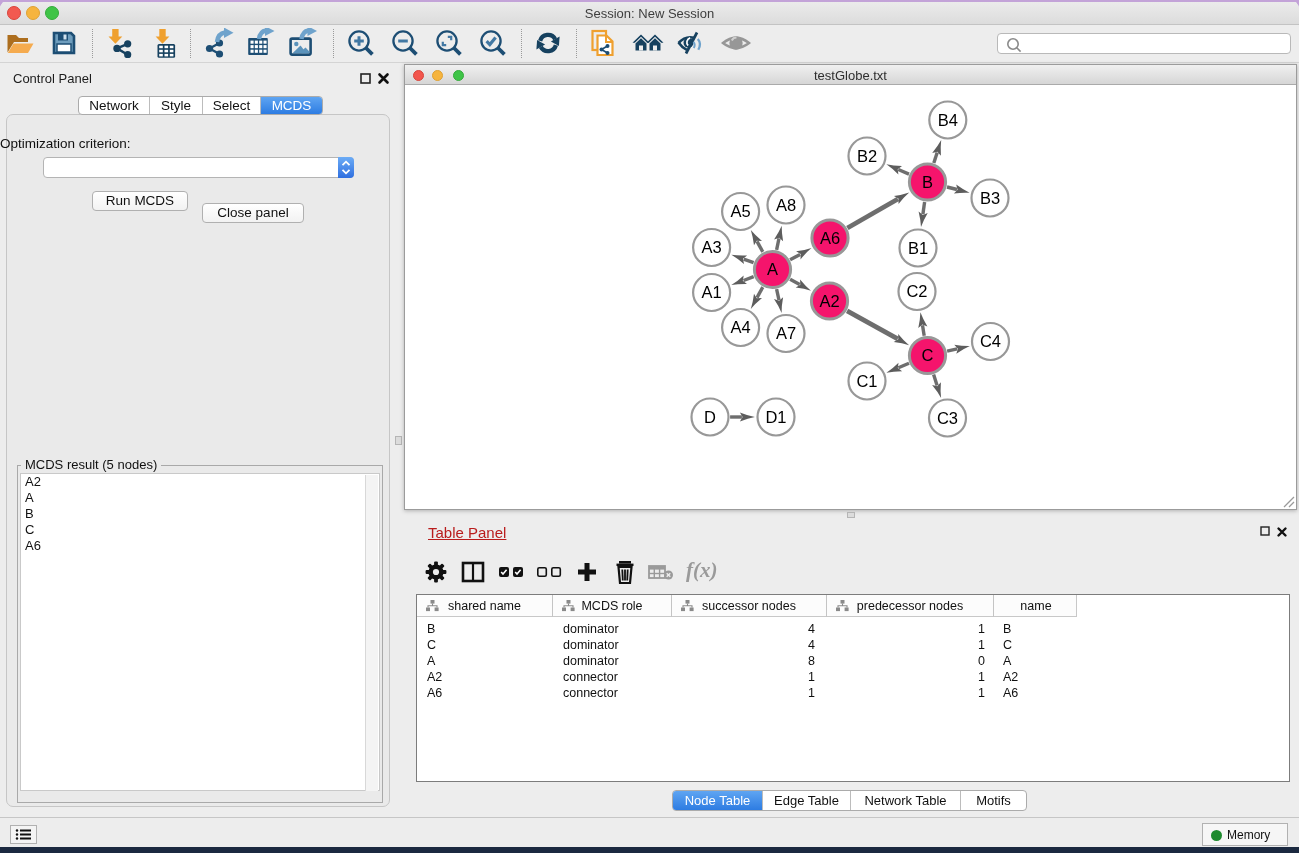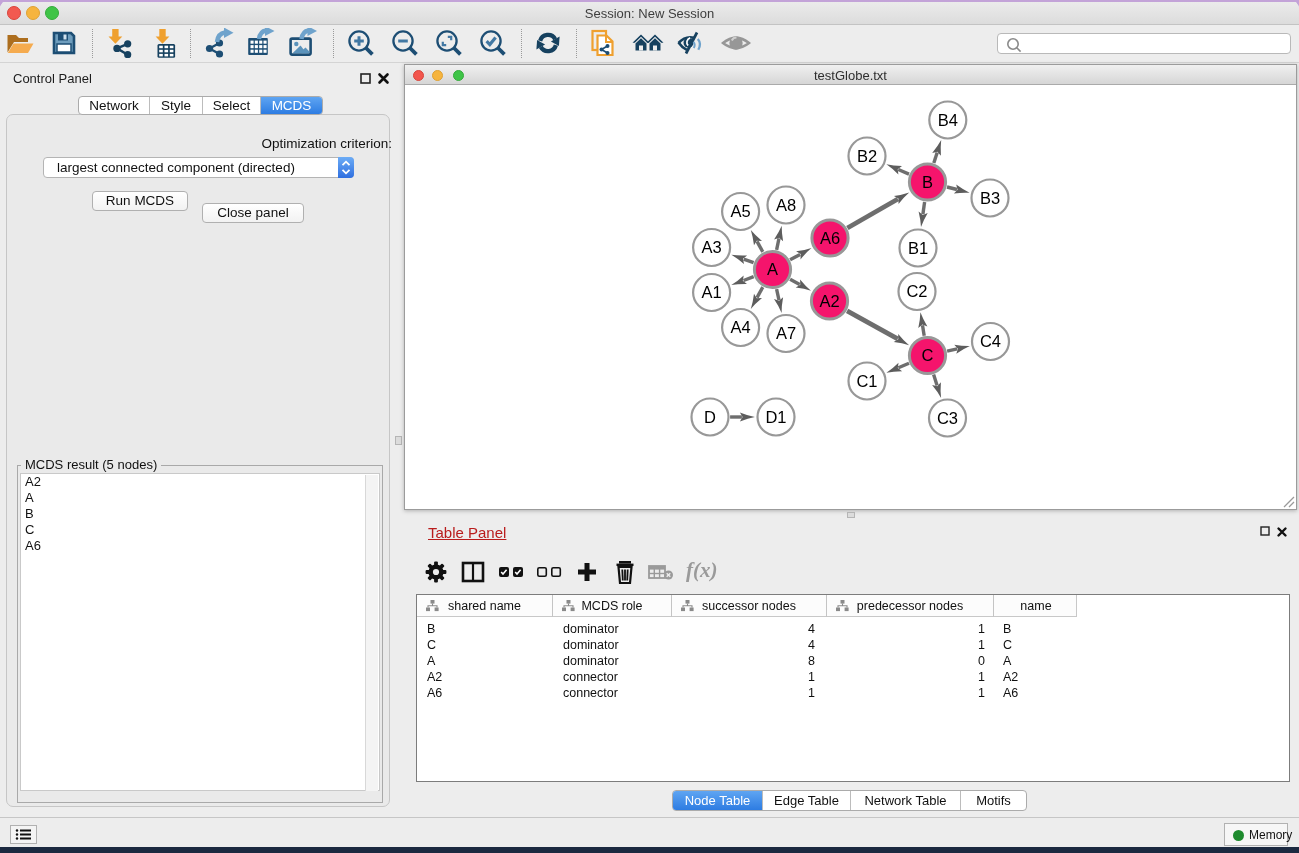--- a/index.html
+++ b/index.html
@@ -22,21 +22,21 @@
   border:1px solid #b9b9b9; border-radius:4px; }
 
 #cp-title { position:absolute; left:13px; top:71px; font-size:13px; color:#1c1c1c; }
 #cp-inner { position:absolute; left:6px; top:114px; width:384px; height:693px;
   background:#eaeaea; border:1px solid #c6c6c6; border-radius:7px; }
 #cp-tabs { position:absolute; left:78px; top:96px; height:19px; display:flex;
   border:1px solid #ababab; border-radius:4px; overflow:hidden; background:#fff; }
 .cptab { font-size:13.5px; color:#111; line-height:18px; text-align:center; border-right:1px solid #bcbcbc; }
 .cptab:last-child { border-right:none; }
 #tab-mcds { background:linear-gradient(#5fa5f2,#2d7ce2); color:#fff; }
-#opt-label { position:absolute; left:0; top:136px; width:392px; text-align:right; font-size:13.5px; color:#111; }
+#opt-label { position:absolute; left:0; top:136px; width:392px; text-align:left; font-size:13.5px; color:#111; }
 #dropdown { position:absolute; left:43px; top:157px; width:311px; height:21px; background:#fff;
   border:1px solid #b4b4b4; border-radius:4px; font-size:13.5px; line-height:19px; color:#111; }
 #dropdown .dtext { position:absolute; left:13px; top:0px; }
 #dd-spin { position:absolute; right:-1px; top:-1px; width:16px; height:21px; border-radius:0 4px 4px 0;
   background:linear-gradient(#6cacf6,#2f6fe0); }
 .btn { position:absolute; height:20px; background:linear-gradient(#ffffff,#f2f2f2); border:1px solid #b0b0b0;
   border-radius:4px; font-size:13.5px; color:#111; text-align:center; line-height:18px; }
 
 #mcds-box { position:absolute; left:17px; top:465px; width:366px; height:338px;
   border:1px solid #a9a9a9; border-top:1px solid #a9a9a9; }
@@ -63,21 +63,21 @@
 .td { position:absolute; font-size:12.5px; color:#111; height:16px; line-height:16px; }
 
 #bt-tabs { position:absolute; left:672px; top:790px; height:21px; display:flex;
   border:1px solid #ababab; border-radius:4px; overflow:hidden; background:#fff; }
 .bttab { font-size:13px; color:#111; line-height:20px; text-align:center; border-right:1px solid #bcbcbc; }
 .bttab:last-child { border-right:none; }
 #bt-node { background:linear-gradient(#5fa5f2,#2d7ce2); color:#fff; }
 
 #statusbar { position:absolute; left:0; top:817px; width:1299px; height:29px; background:#ededed; border-top:1px solid #c6c6c6; }
 #hambtn { position:absolute; left:10px; top:7px; width:27px; height:19px; background:#f4f4f4; border:1px solid #b1b1b1; }
-#membtn { position:absolute; right:11px; top:5px; width:64px; height:23px; background:#f6f6f6; border:1px solid #b1b1b1; font-size:12px; color:#111; }
+#membtn { position:absolute; right:11px; top:5px; width:86px; height:23px; background:#f6f6f6; border:1px solid #b1b1b1; font-size:12px; color:#111; }
 #membtn .dot { position:absolute; left:8px; top:6px; width:11px; height:11px; border-radius:50%; background:#1e8b2e; }
 #membtn .mtxt { position:absolute; left:24px; top:4px; }
 </style>
 </head>
 <body>
 <div id="desktop-top"></div>
 <div id="purple-line"></div>
 <div id="mainwin">
   <div id="titlebar">
     <div class="tl" style="left:7px; background:#f25950; border:1px solid #d9453c;"></div>
@@ -228,21 +228,20 @@
   </svg>
   <div id="cp-inner"></div>
   <div id="cp-tabs">
     <div class="cptab" style="width:71px">Network</div>
     <div class="cptab" style="width:53px">Style</div>
     <div class="cptab" style="width:58px">Select</div>
     <div class="cptab" id="tab-mcds" style="width:61px">MCDS</div>
   </div>
   <div id="opt-label">Optimization criterion:</div>
   <div id="dropdown">
-    <span class="dtext">largest connected component (directed)</span>
     <div id="dd-spin">
       <svg width="16" height="21" viewBox="0 0 16 21">
         <path d="M4.5 8.2 L8 4.7 L11.5 8.2" fill="none" stroke="#fff" stroke-width="1.8"></path>
         <path d="M4.5 12.8 L8 16.3 L11.5 12.8" fill="none" stroke="#fff" stroke-width="1.8"></path>
       </svg>
     </div>
   </div>
   <div class="btn" style="left:92px; top:191px; width:96px;">Run MCDS</div>
   <div class="btn" style="left:202px; top:191px; width:102px;margin-top:12px;">Close panel</div>
   <div id="mcds-box">

